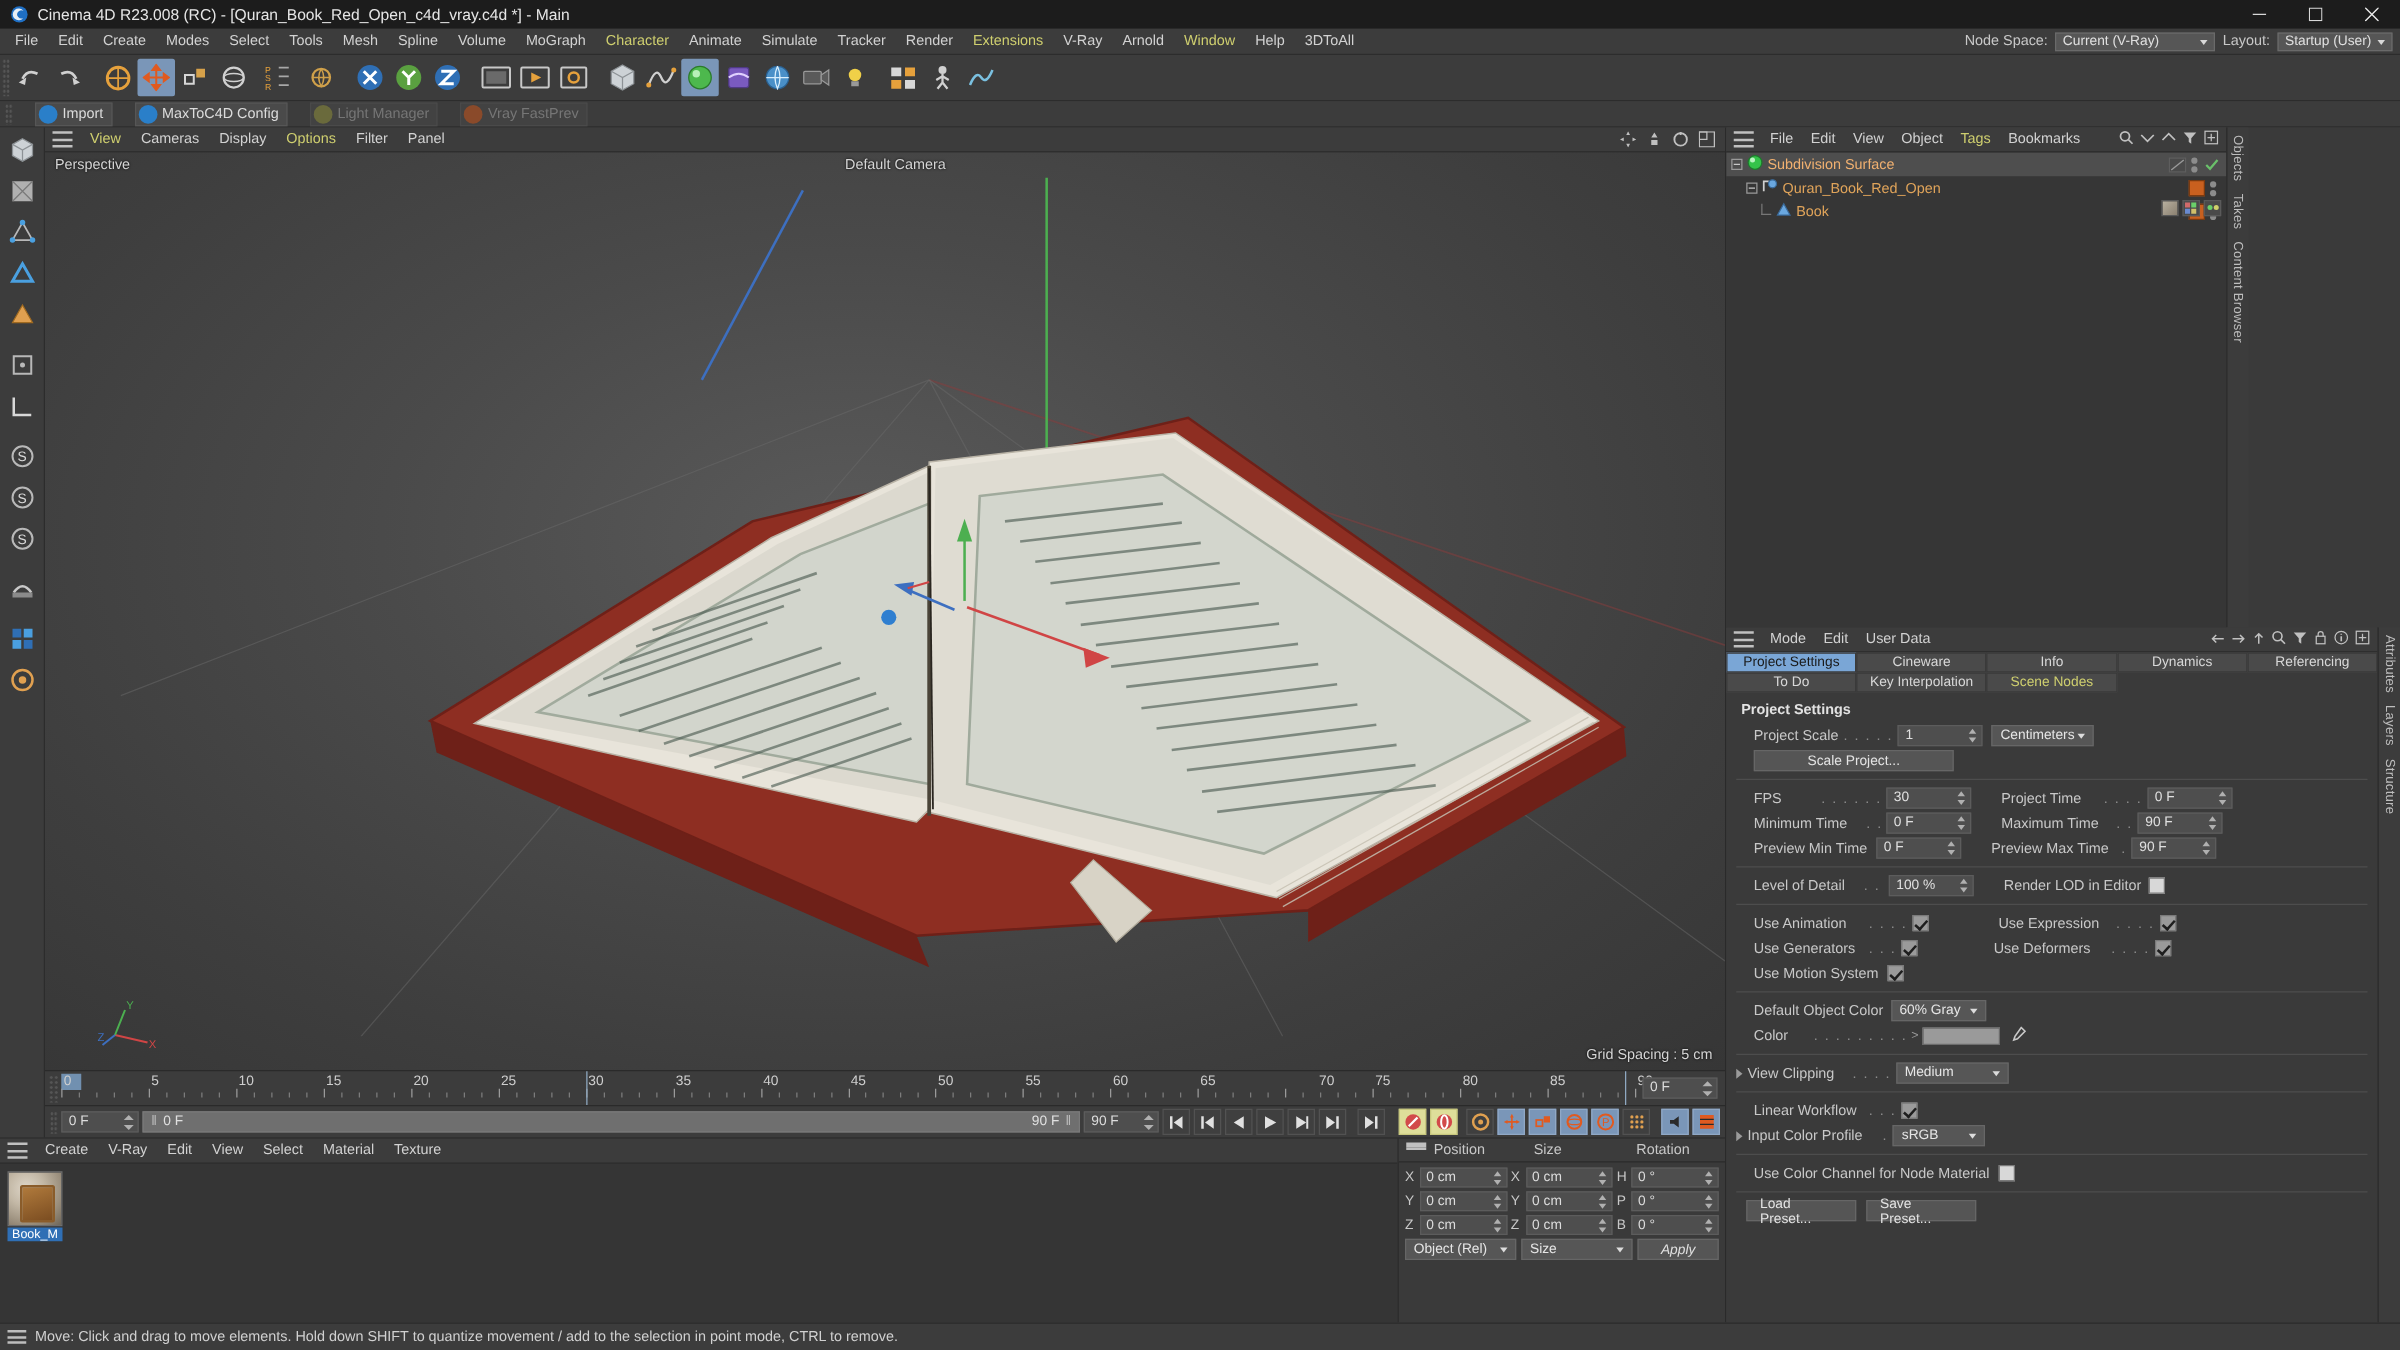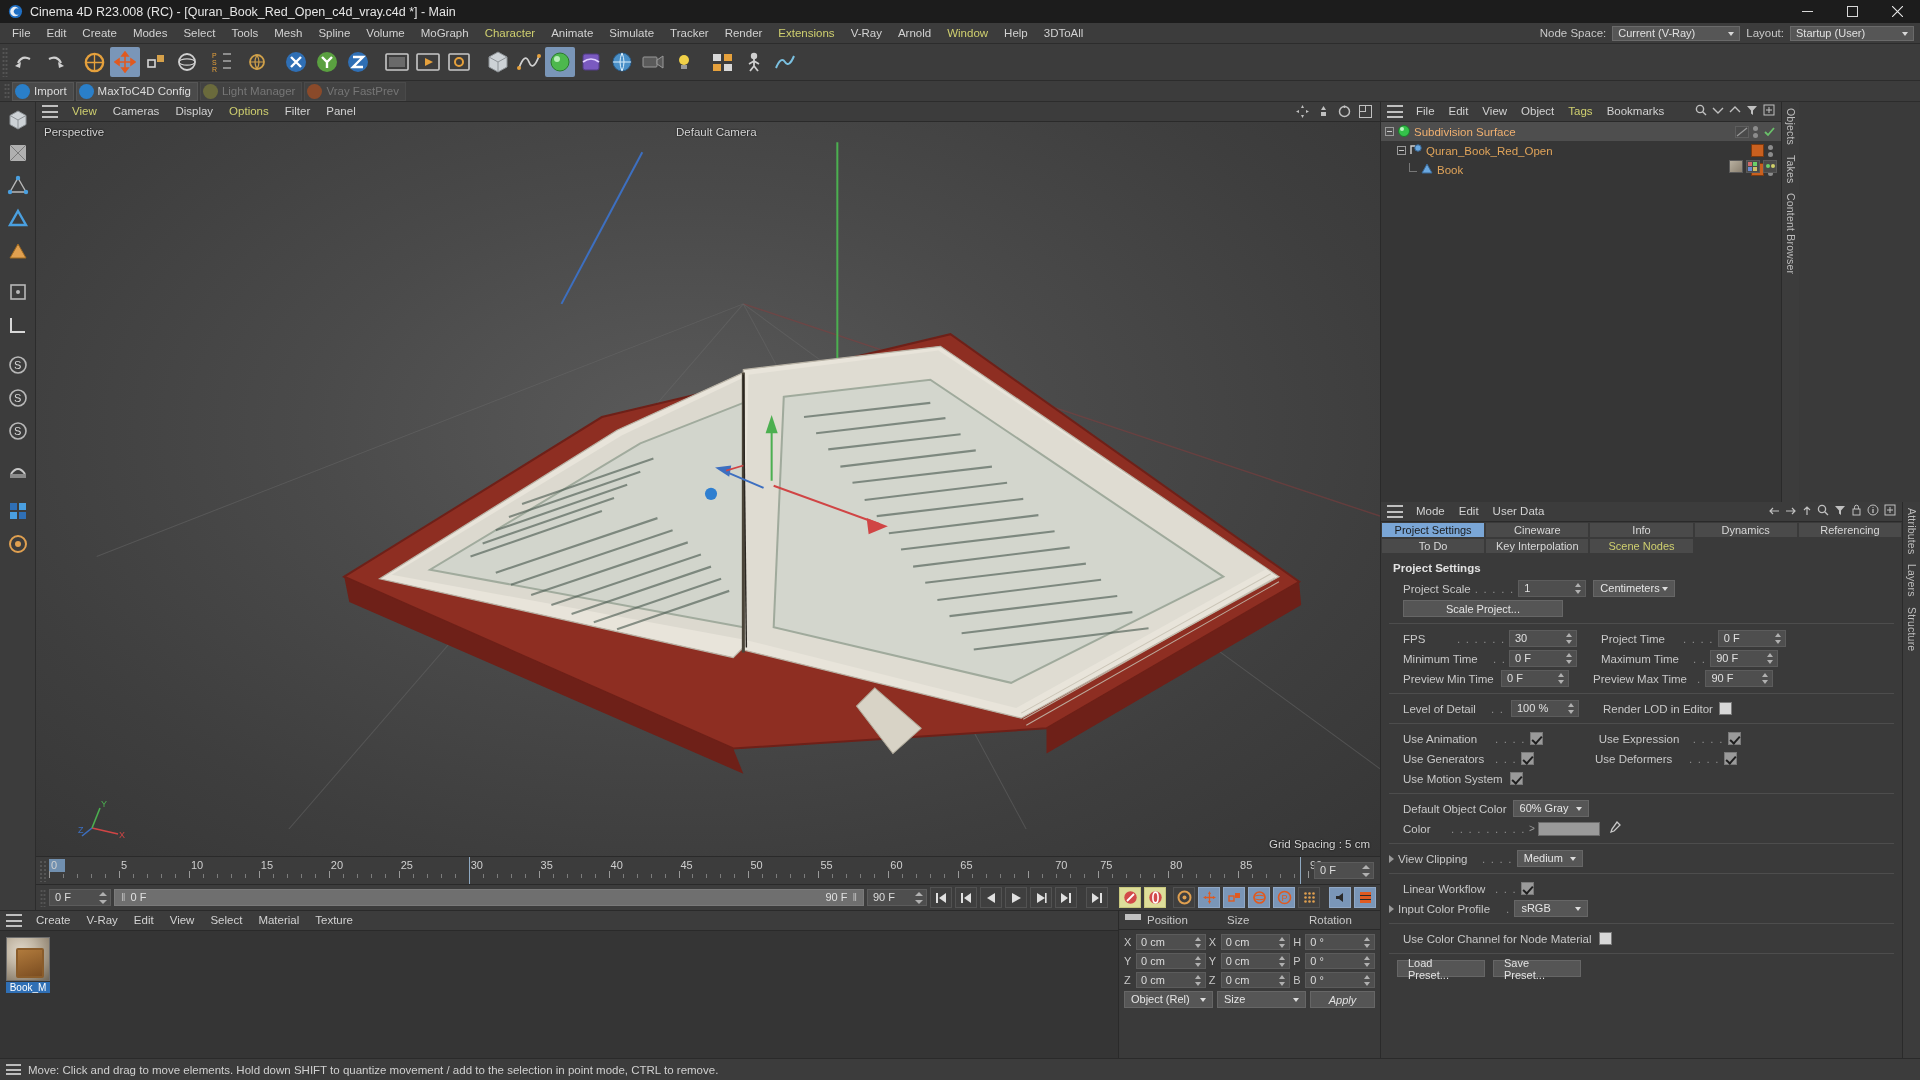--- a/index.html
+++ b/index.html
@@ -51,21 +51,21 @@
   .tgrip { width:6px; height:30px; background:
      radial-gradient(circle, #6a6a6a 1px, transparent 1.2px) 0 0/3px 4px; opacity:.55; }
   .tbtn { width:30px; height:30px; display:flex; align-items:center; justify-content:center;
           border-radius:2px; position:relative; }
   .tbtn.wide { width:38px; }
   .tsep { width:7px; }
 
   
   .pluginbar{
     flex:0 0 21px; height:21px; background:#3c3c3c; display:flex; align-items:center;
-    gap:2px; padding-left:4px; border-bottom:1px solid #2c2c2c;
+    gap:18px; padding-left:4px; border-bottom:1px solid #2c2c2c;
   }
   .pbtn{ display:flex; align-items:center; gap:4px; height:19px; padding:0 6px 0 2px;
          background:#4a4a4a; border:1px solid #565656; font-size:11.5px; color:#dcdcdc;}
   .pbtn.disabled{ color:#767676; background:#424242; border-color:#4a4a4a;}
   .pbtn .pic{ width:15px; height:15px; border-radius:50%; display:block;}
 
   
   .body { flex:1; display:flex; min-height:0; }
   .leftcol { flex:1; display:flex; flex-direction:column; min-width:0; }
   .rightcol { flex:0 0 540px; display:flex; flex-direction:column; background:#3a3a3a; border-left:1px solid #2a2a2a;}
@@ -286,21 +286,21 @@
     <div class="mi">V-Ray</div>
     <div class="mi">Arnold</div>
     <div class="mi plugin">Window</div>
     <div class="mi">Help</div>
     <div class="mi">3DToAll</div>
 
     <div class="mb-right">
       <span class="lbl">Node Space:</span>
       <span class="combo" style="width:128px">Current (V-Ray)</span>
       <span class="lbl">Layout:</span>
-      <span class="combo" style="width:124px">Startup (User)</span>
+      <span class="combo" style="width:92px">Startup (User)</span>
     </div>
   </div>
 
   <div class="toolbar">
     <div class="tgrip"></div>
 
     <div class="tbtn">
       <svg width="24" height="22" viewBox="0 0 24 22">
           <path d="M6 12 Q10 4 18 8" stroke="#d0d0d0" stroke-width="2.2" fill="none"></path>
           <path d="M3 15 L9 11 L8 17 Z" fill="#d0d0d0"></path>
@@ -1313,21 +1313,21 @@
                   </svg>
               </span>
             </div>
 
             <div class="hline"></div>
 
             <div class="frow">
               <span class="triangle-r"></span>
               <span class="flbl" style="width:80px">View Clipping</span>
               <span class="dots">. . . .</span>
-              <span class="acombo" style="width:66px">Medium</span>
+              <span class="acombo" style="width:90px">Medium</span>
             </div>
 
             <div class="hline"></div>
 
             <div class="frow">
               <span class="flbl" style="margin-left:14px; width:88px">Linear Workflow</span>
               <span class="dots">. . .</span>
               <span class="chk on"></span>
             </div>
 

